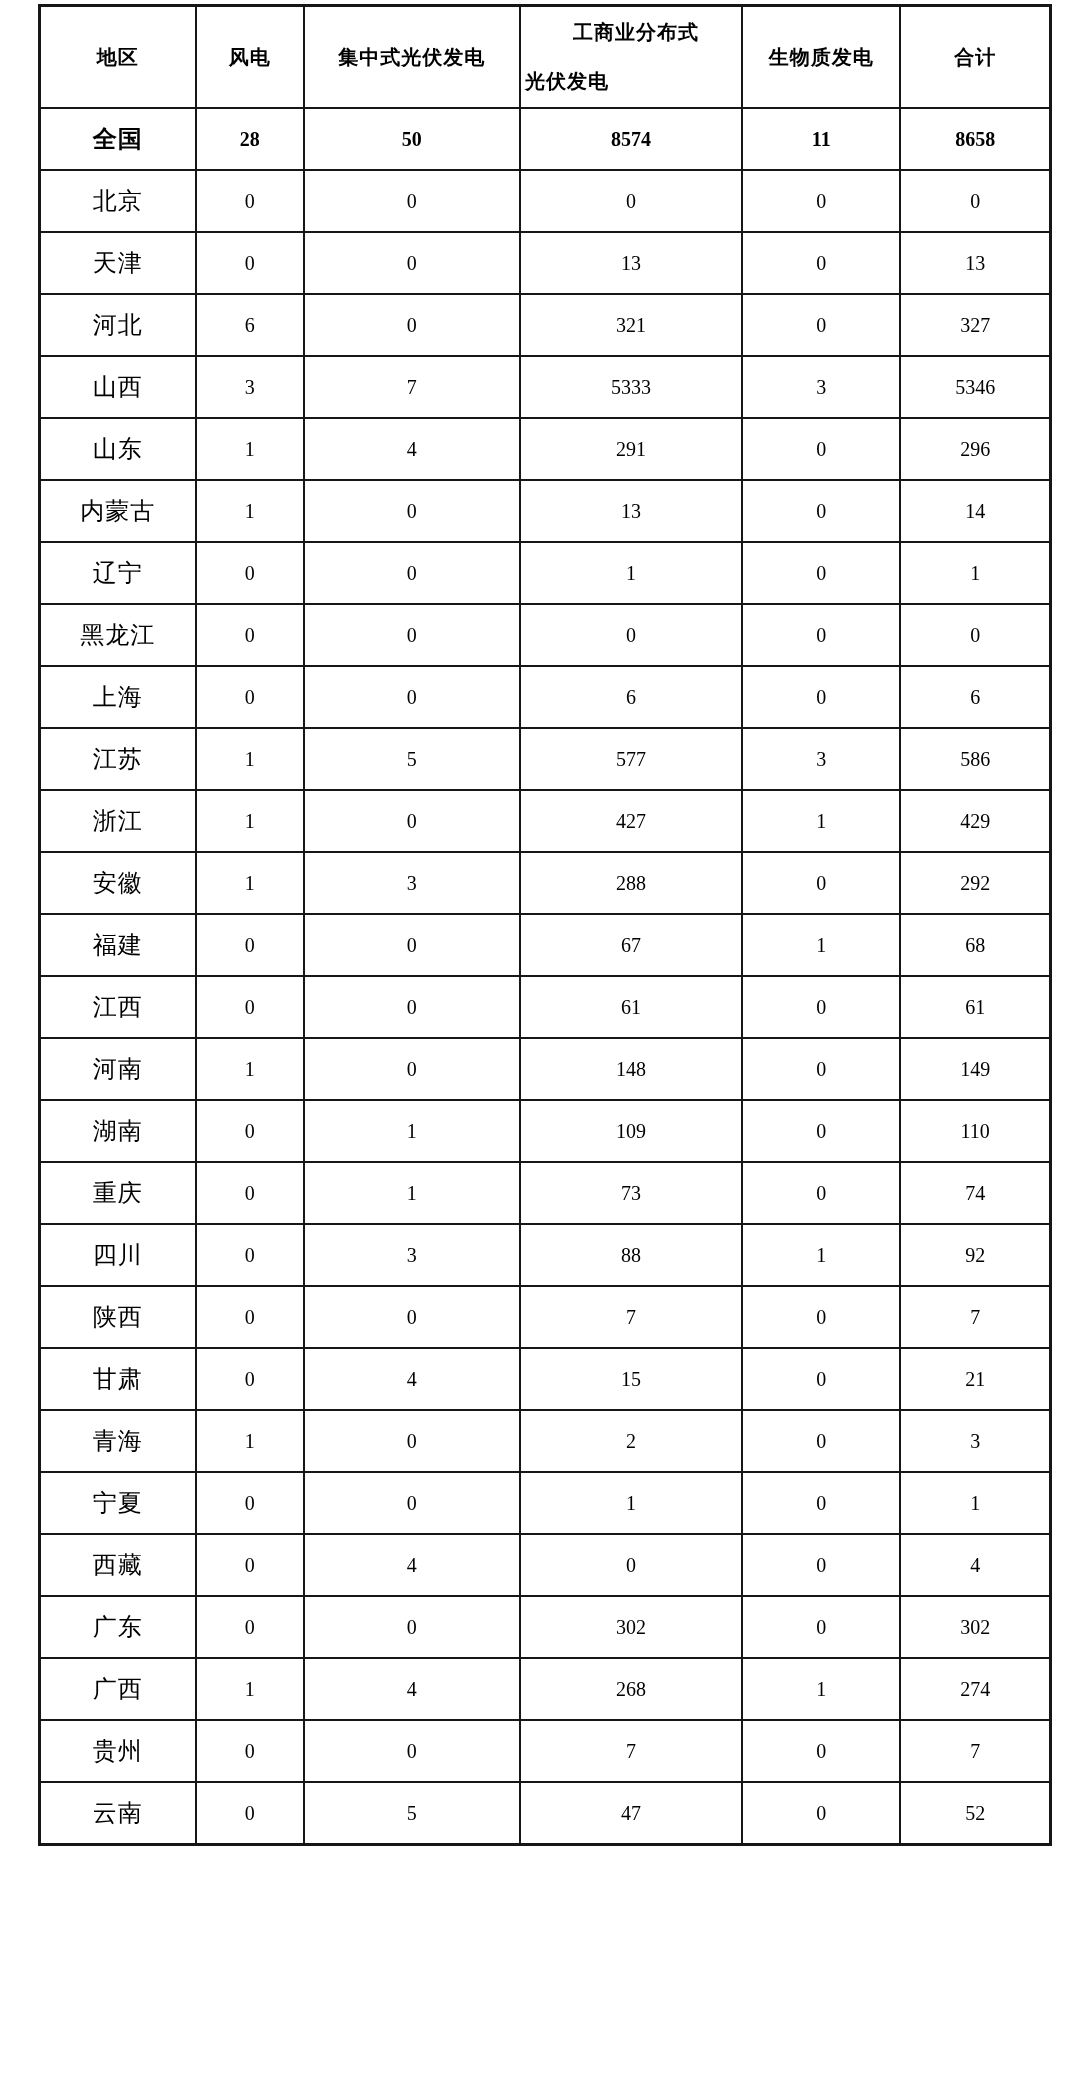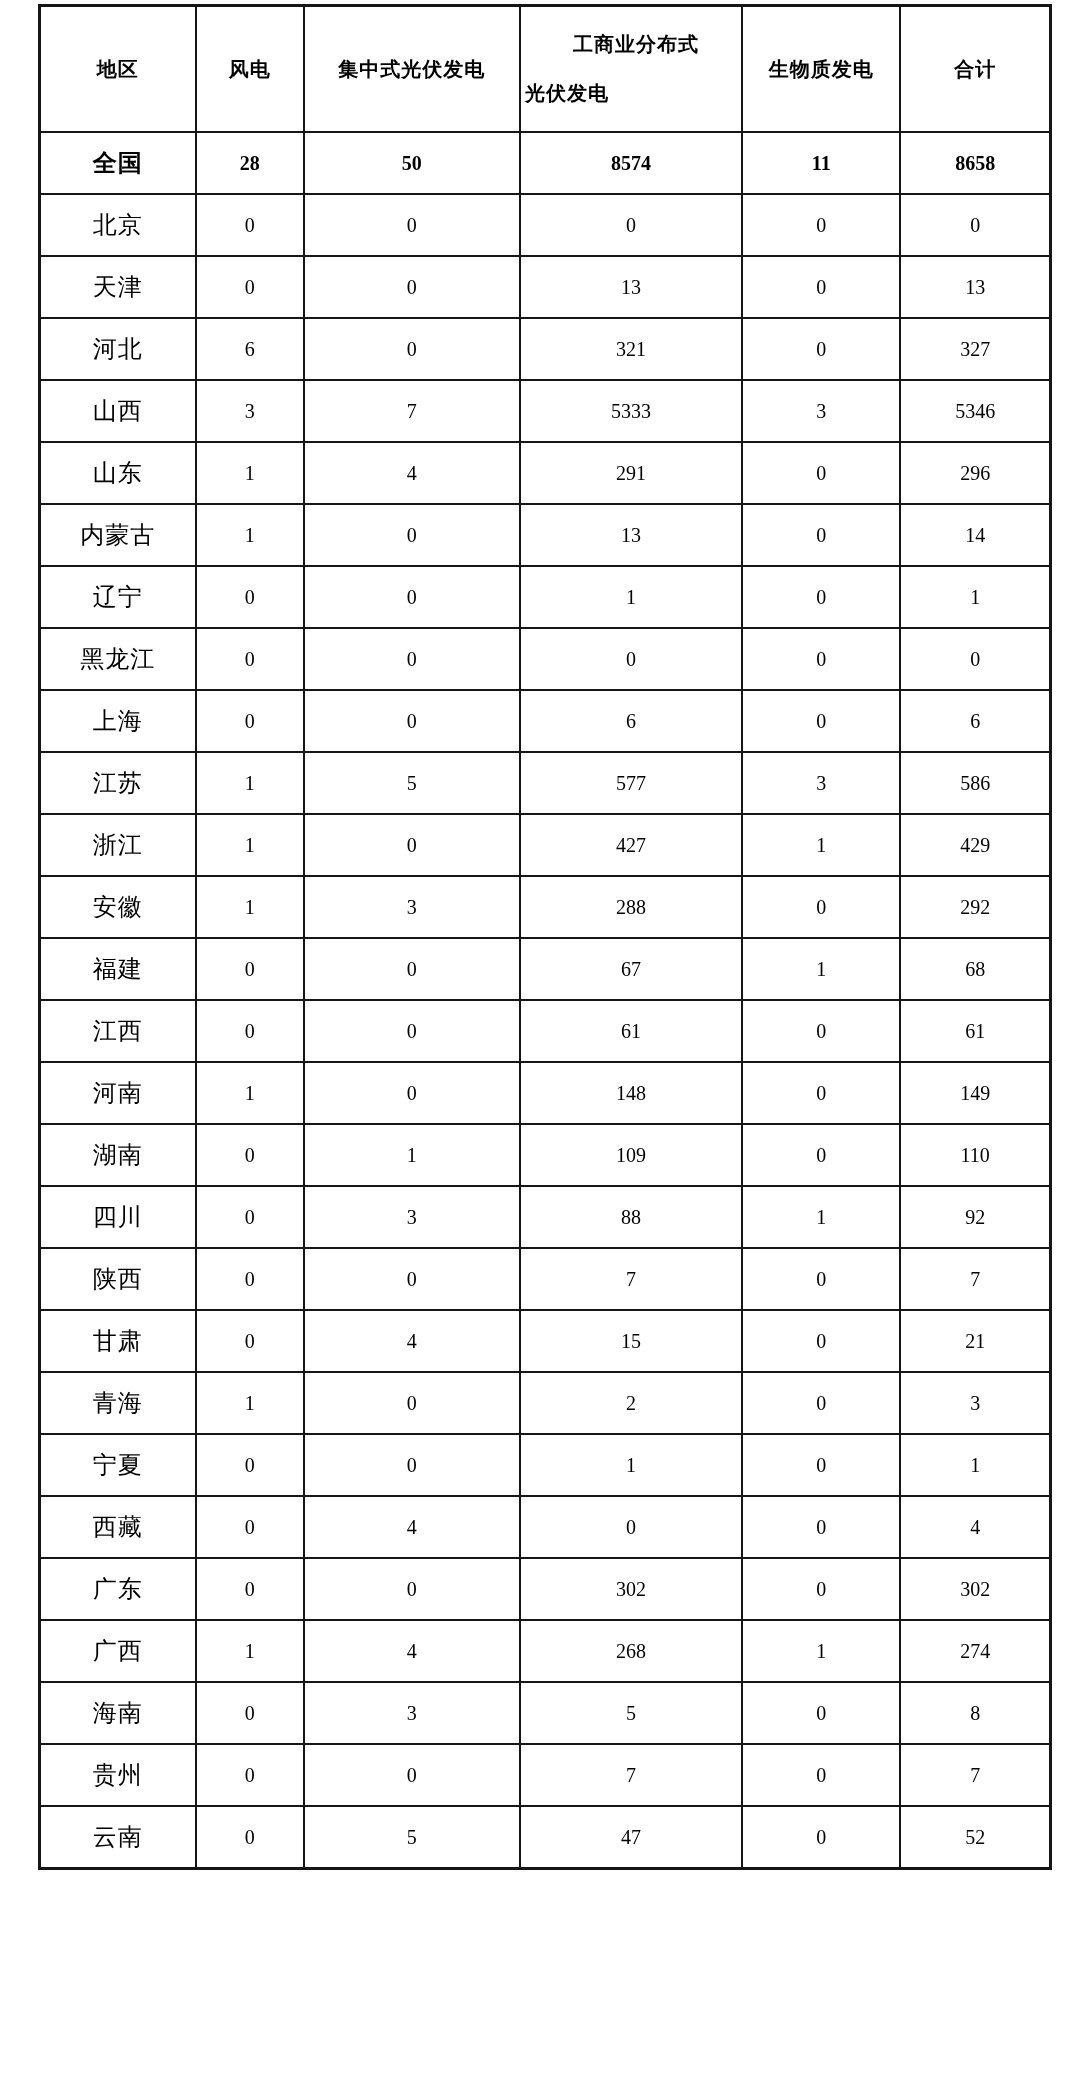--- a/index.html
+++ b/index.html
@@ -47,21 +47,21 @@
     letter-spacing: 1px;
   }
   .power-table tbody tr.row-bold td {
     font-weight: 700;
   }
   
   .th-commercial-inner {
     display: flex;
     flex-direction: column;
     justify-content: center;
-    height: 124px;
+    height: 98px;
     gap: 22px;
   }
   .th-commercial-inner .l1 {
     align-self: center;
     padding-left: 10px;
   }
   .th-commercial-inner .l2 {
     align-self: flex-start;
     padding-left: 4px;
   }
@@ -225,20 +225,28 @@
         </tr>
         <tr>
           <td class="region-cell">湖南</td>
           <td>0</td>
           <td>1</td>
           <td>109</td>
           <td>0</td>
           <td>110</td>
         </tr>
         <tr>
+          <td class="region-cell">重庆</td>
+          <td>0</td>
+          <td>1</td>
+          <td>73</td>
+          <td>0</td>
+          <td>74</td>
+        </tr>
+        <tr>
           <td class="region-cell">四川</td>
           <td>0</td>
           <td>3</td>
           <td>88</td>
           <td>1</td>
           <td>92</td>
         </tr>
         <tr>
           <td class="region-cell">陕西</td>
           <td>0</td>
@@ -287,28 +295,20 @@
           <td>0</td>
           <td>302</td>
         </tr>
         <tr>
           <td class="region-cell">广西</td>
           <td>1</td>
           <td>4</td>
           <td>268</td>
           <td>1</td>
           <td>274</td>
-        </tr>
-        <tr>
-          <td class="region-cell">海南</td>
-          <td>0</td>
-          <td>3</td>
-          <td>5</td>
-          <td>0</td>
-          <td>8</td>
         </tr>
         <tr>
           <td class="region-cell">贵州</td>
           <td>0</td>
           <td>0</td>
           <td>7</td>
           <td>0</td>
           <td>7</td>
         </tr>
         <tr>

